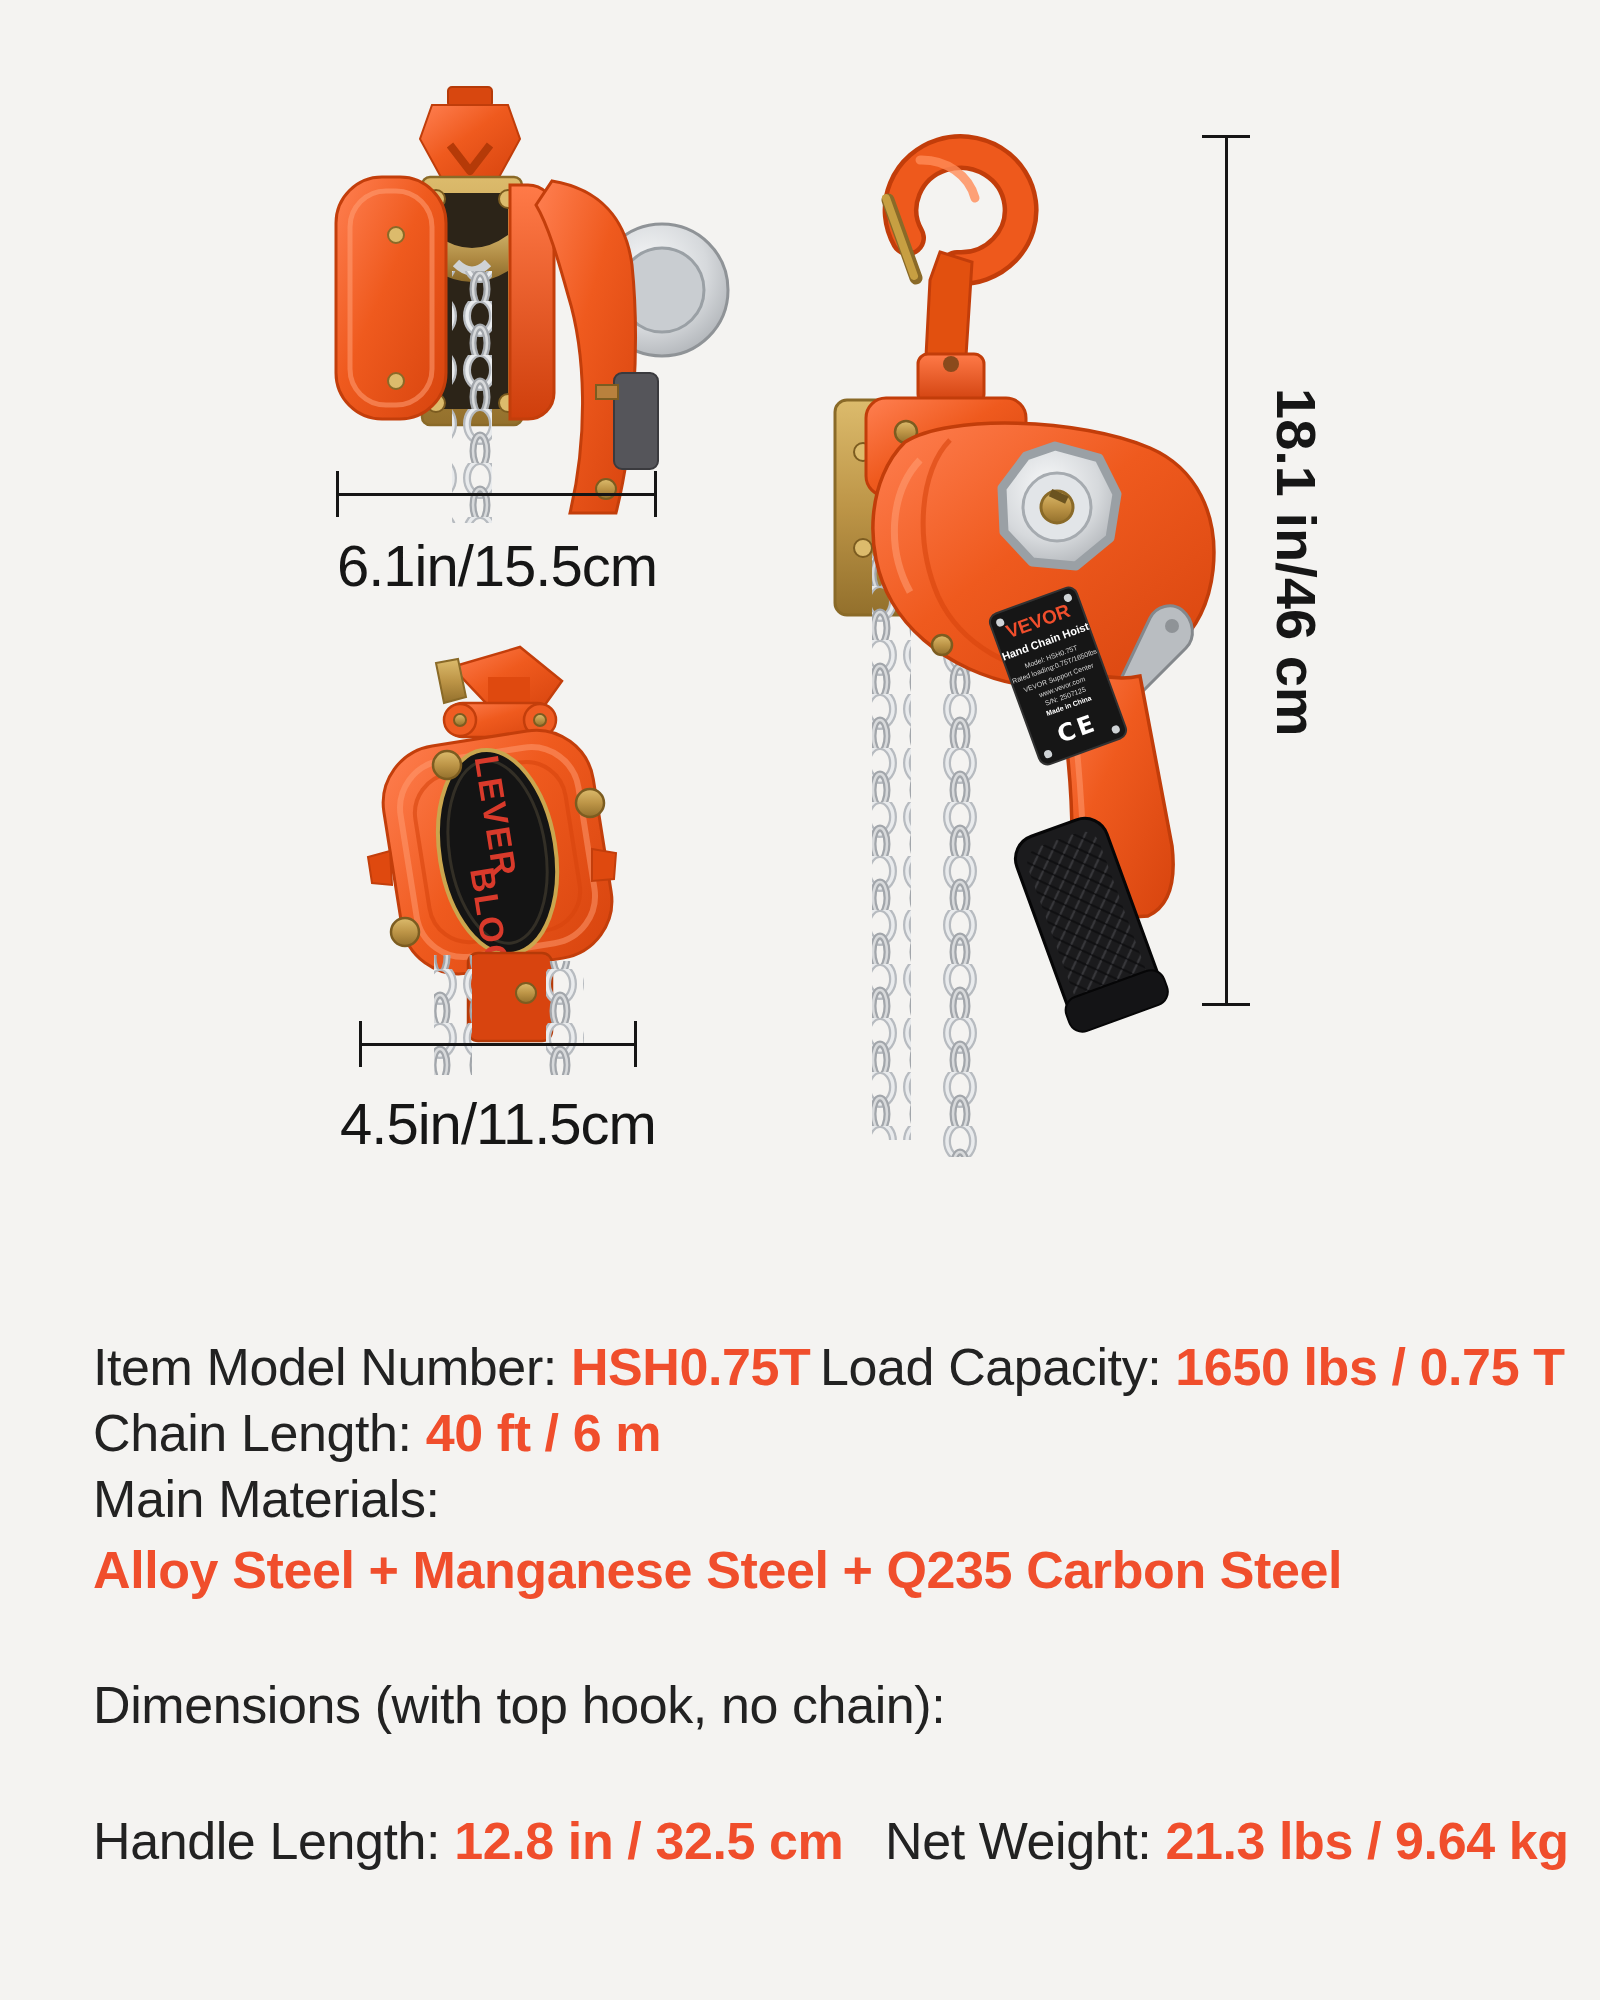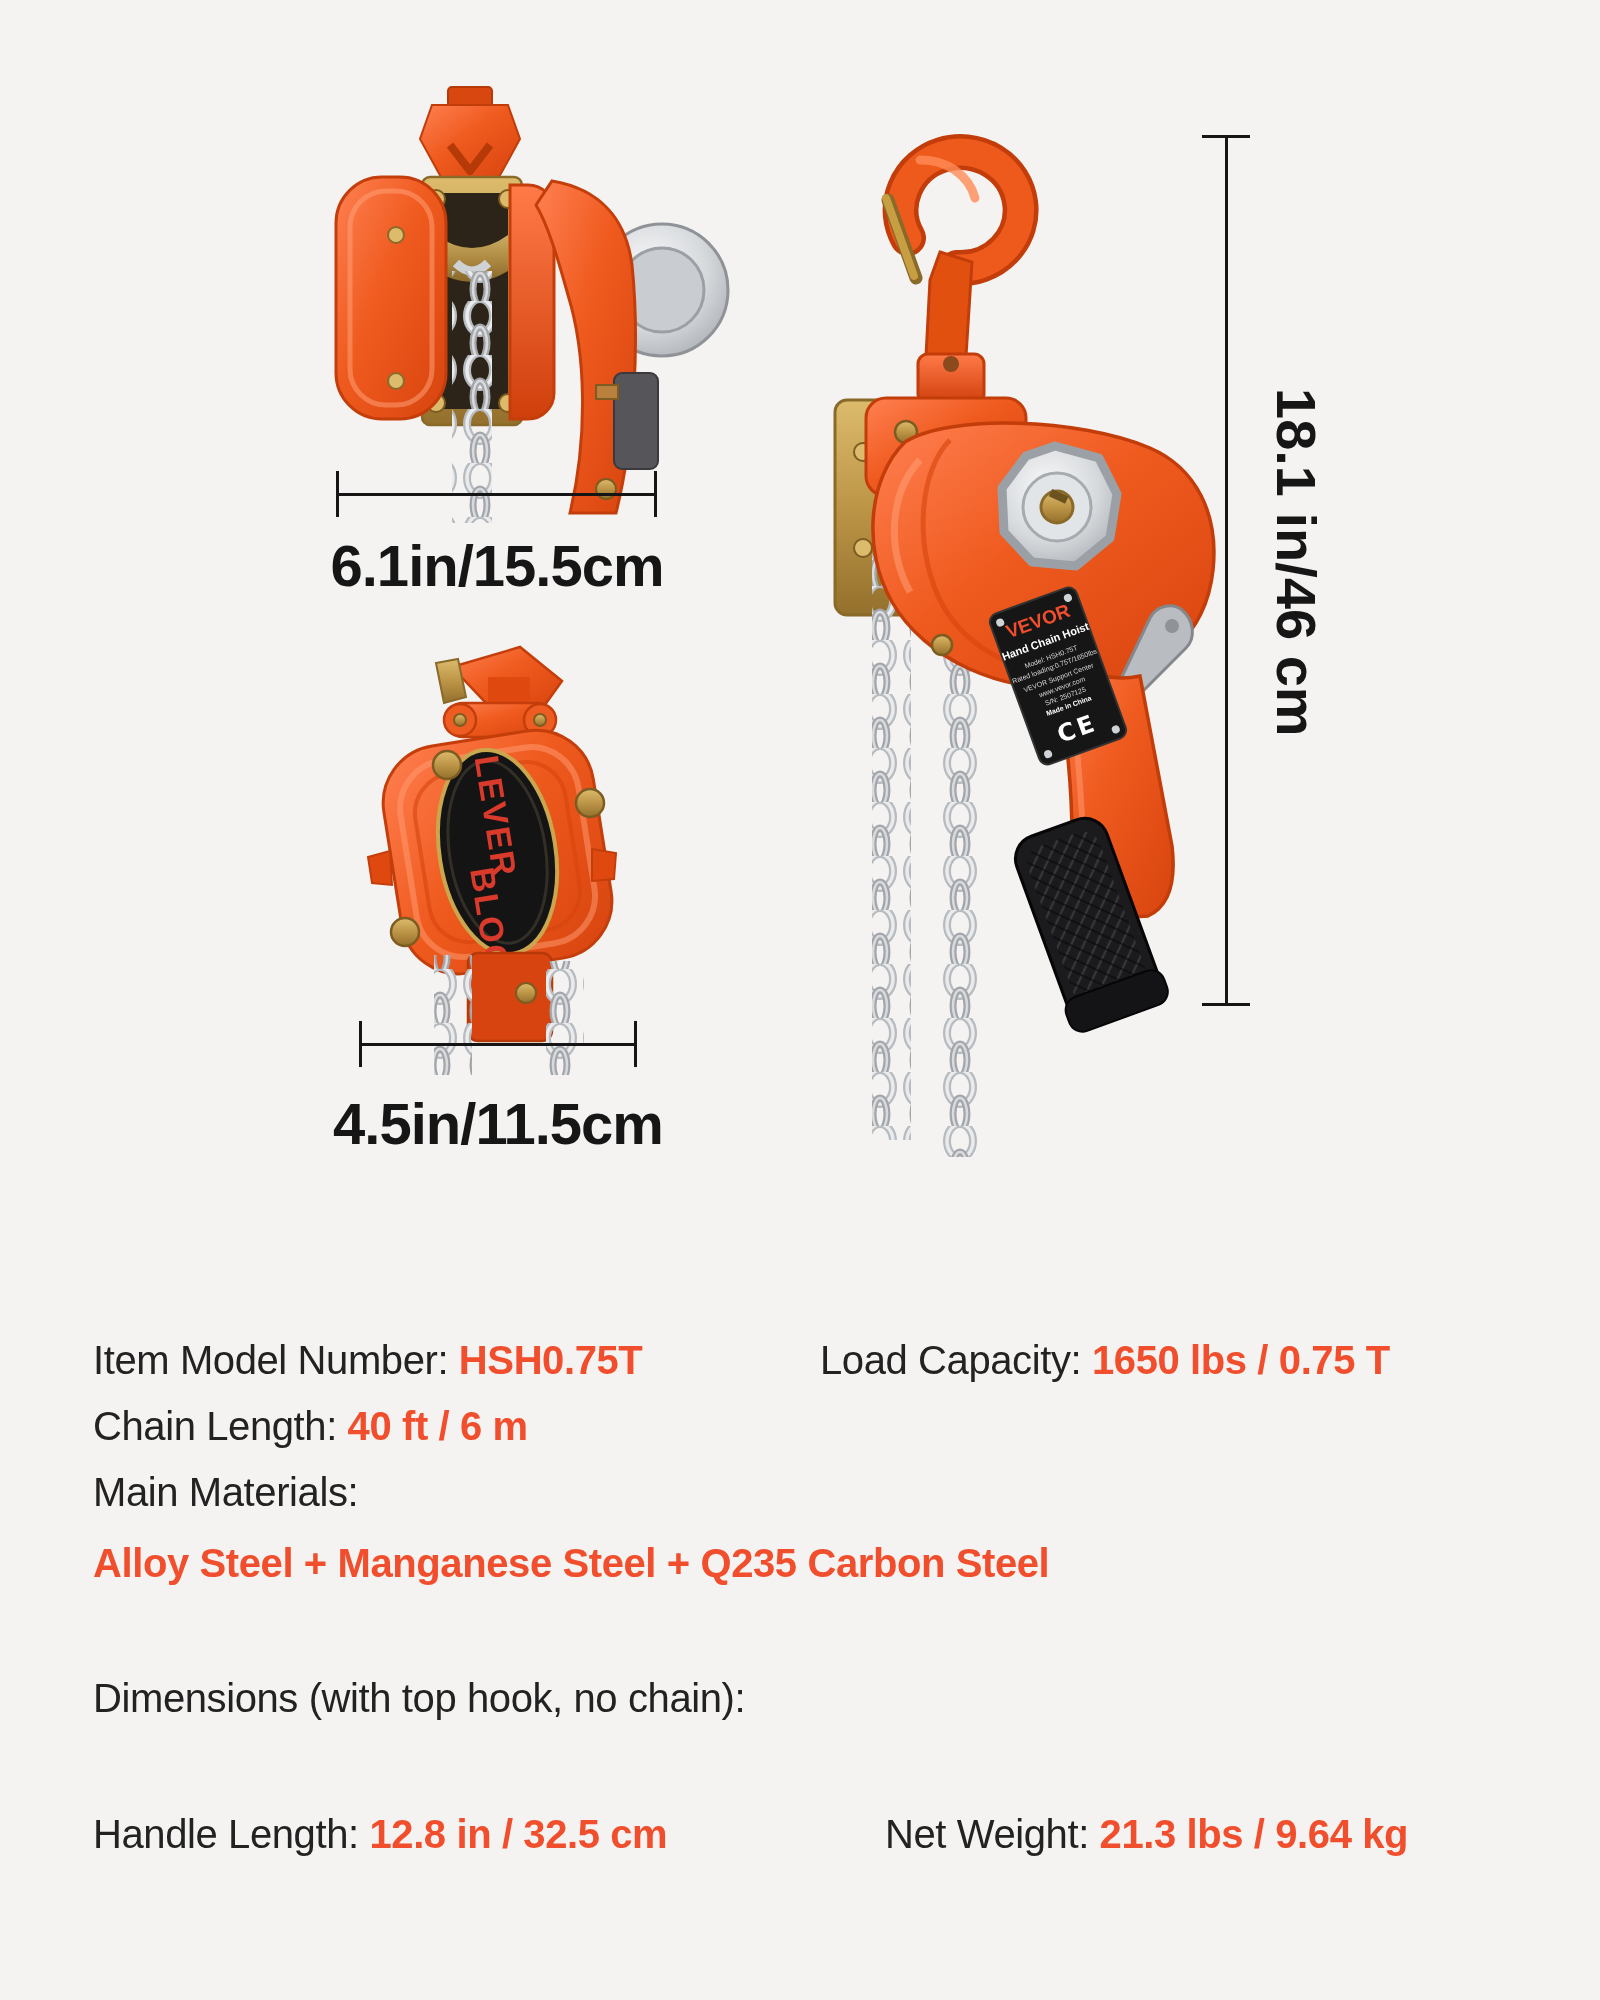--- a/index.html
+++ b/index.html
@@ -1,26 +1,26 @@
 <!DOCTYPE html>
 <html><head>
 <meta charset="utf-8">
 <style>
   html,body{margin:0;padding:0;background:#e9e9e9;}
   #canvas{position:relative;width:1600px;height:2000px;background:#f4f3f1;overflow:hidden;
           font-family:"Liberation Sans",sans-serif;color:#1d1d1d;}
   .abs{position:absolute;}
   
   .dline{position:absolute;background:#151515;}
-  .dimlabel{position:absolute;font-weight:700;font-size:58px;letter-spacing:-1px;color:#161616;
+  .dimlabel{position:absolute;font-weight:400;font-size:58px;letter-spacing:-1px;color:#161616;
             text-align:center;white-space:nowrap;}
   .vdimlabel{position:absolute;font-weight:700;font-size:56px;letter-spacing:0;color:#161616;
              writing-mode:vertical-rl;white-space:nowrap;}
   
-  .spec-line{position:absolute;font-size:40px;line-height:1.2;letter-spacing:-.4px;
+  .spec-line{position:absolute;font-size:52px;line-height:1.2;letter-spacing:-.4px;
              white-space:nowrap;color:#222;}
   .sv{color:#f04e2c;font-weight:700;}
   svg{position:absolute;display:block;}
   .nosel{user-select:none;}
 </style>
 </head>
 <body>
 
 <div id="canvas">
 

